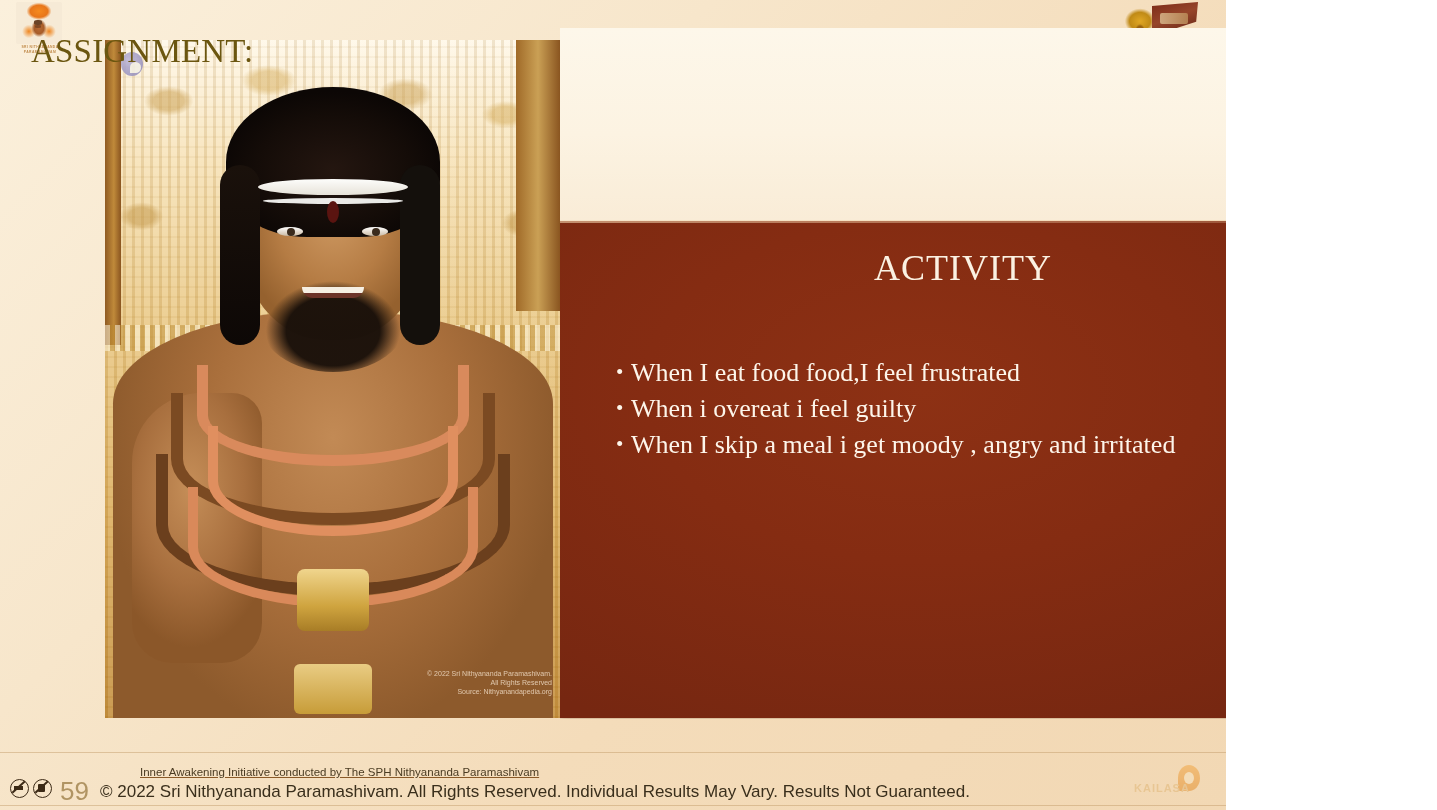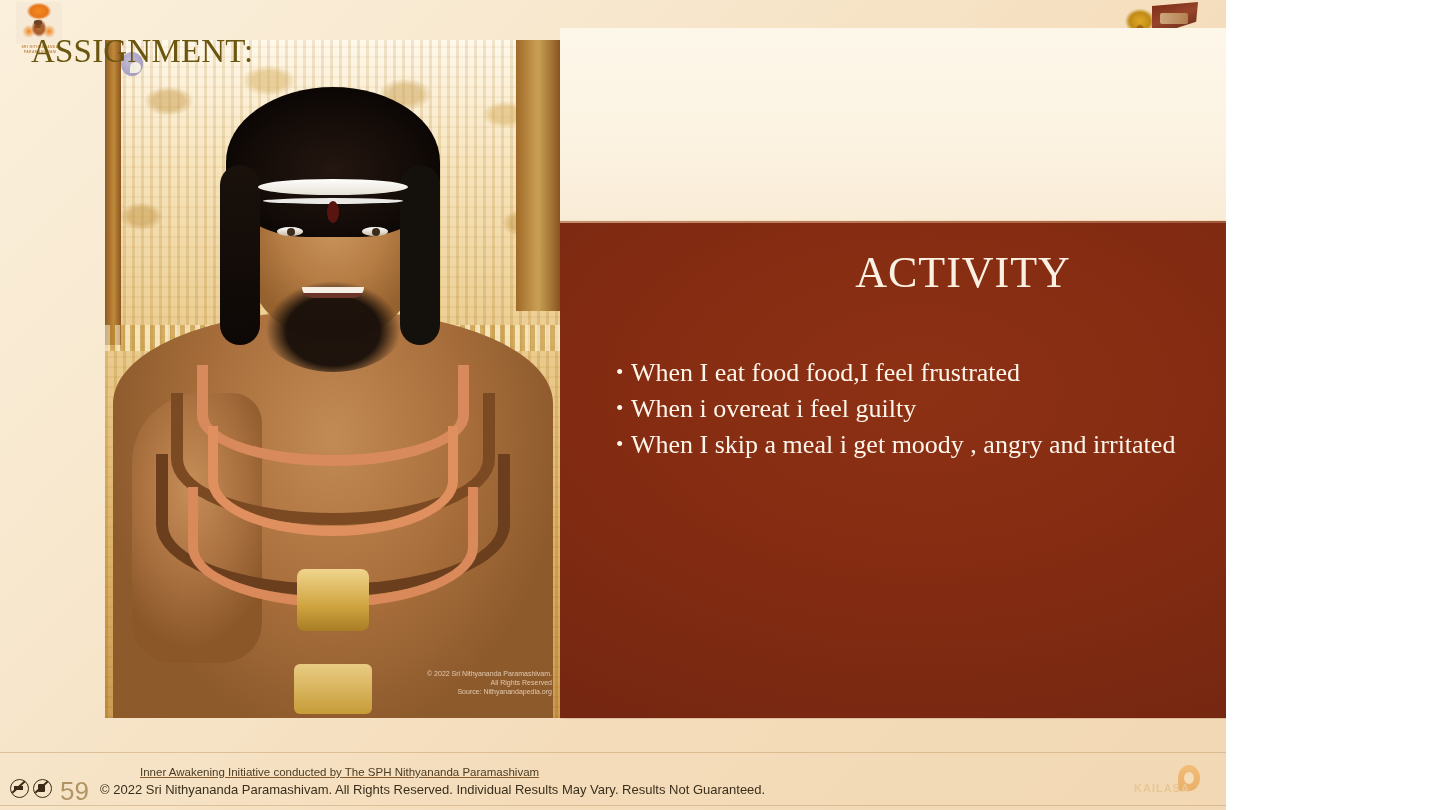--- a/index.html
+++ b/index.html
@@ -304,21 +304,21 @@
     position:absolute;
     left:560px; top:221px; width:806px; height:2px;
     background: linear-gradient(90deg, rgba(255,230,190,.55), rgba(255,230,190,.18));
   }
 
   .activity-title {
     position: absolute;
     left: 560px; top: 247px;
     width: 806px;
     text-align: center;
-    font-size: 44px;
+    font-size: 36px;
     color: #fbf1e2;
     letter-spacing: 1px;
   }
   .activity-body {
     position: absolute;
     left: 616px; top: 355px;
     width: 660px;
     color: #fdf5ea;
     font-size: 26px;
     line-height: 36px;
@@ -386,21 +386,21 @@
     position:absolute; left:140px; top:766px;
     font-family: "Liberation Sans", sans-serif;
     font-size: 11.5px;
     color: #4a3b22;
     text-decoration: underline;
     text-decoration-color: #8a5a28;
   }
   .footer-copy {
     position:absolute; left:100px; top:782px;
     font-family: "Liberation Sans", sans-serif;
-    font-size: 13px;
+    font-size: 17px;
     color: #3a2f1c;
   }
   .logo-br {
     position:absolute; right: 6px; top: 765px;
     width: 86px; height: 38px;
     opacity: .55;
   }
   .logo-br .mark {
     position:absolute; right: 20px; top: 0;
     width: 22px; height: 26px;

